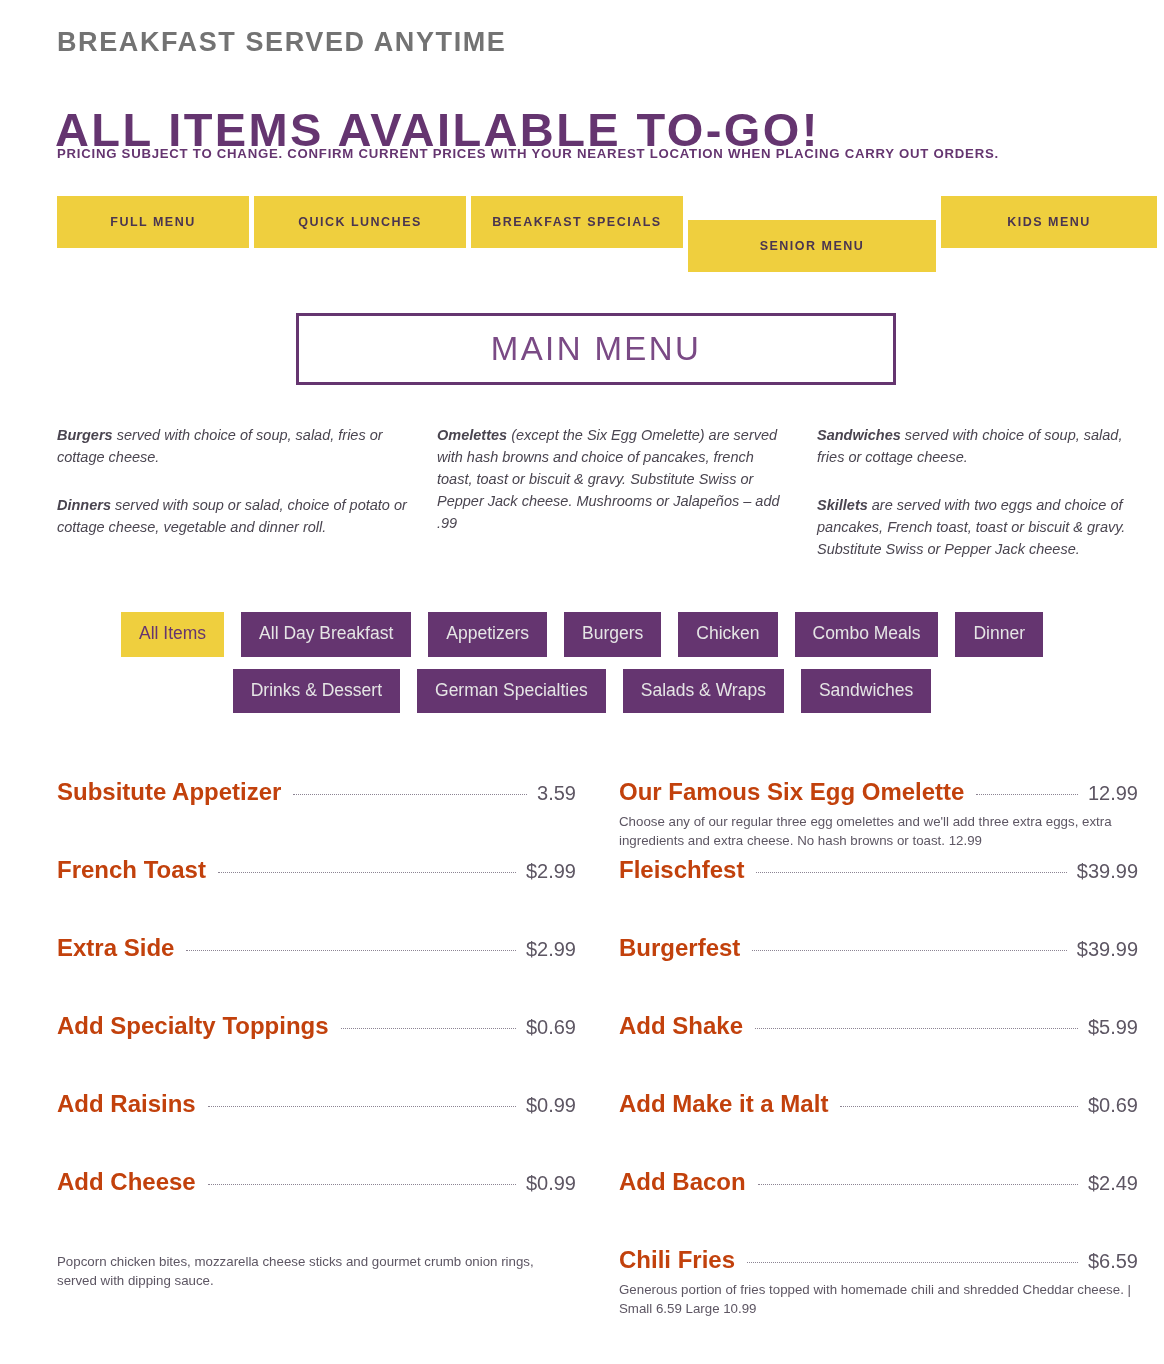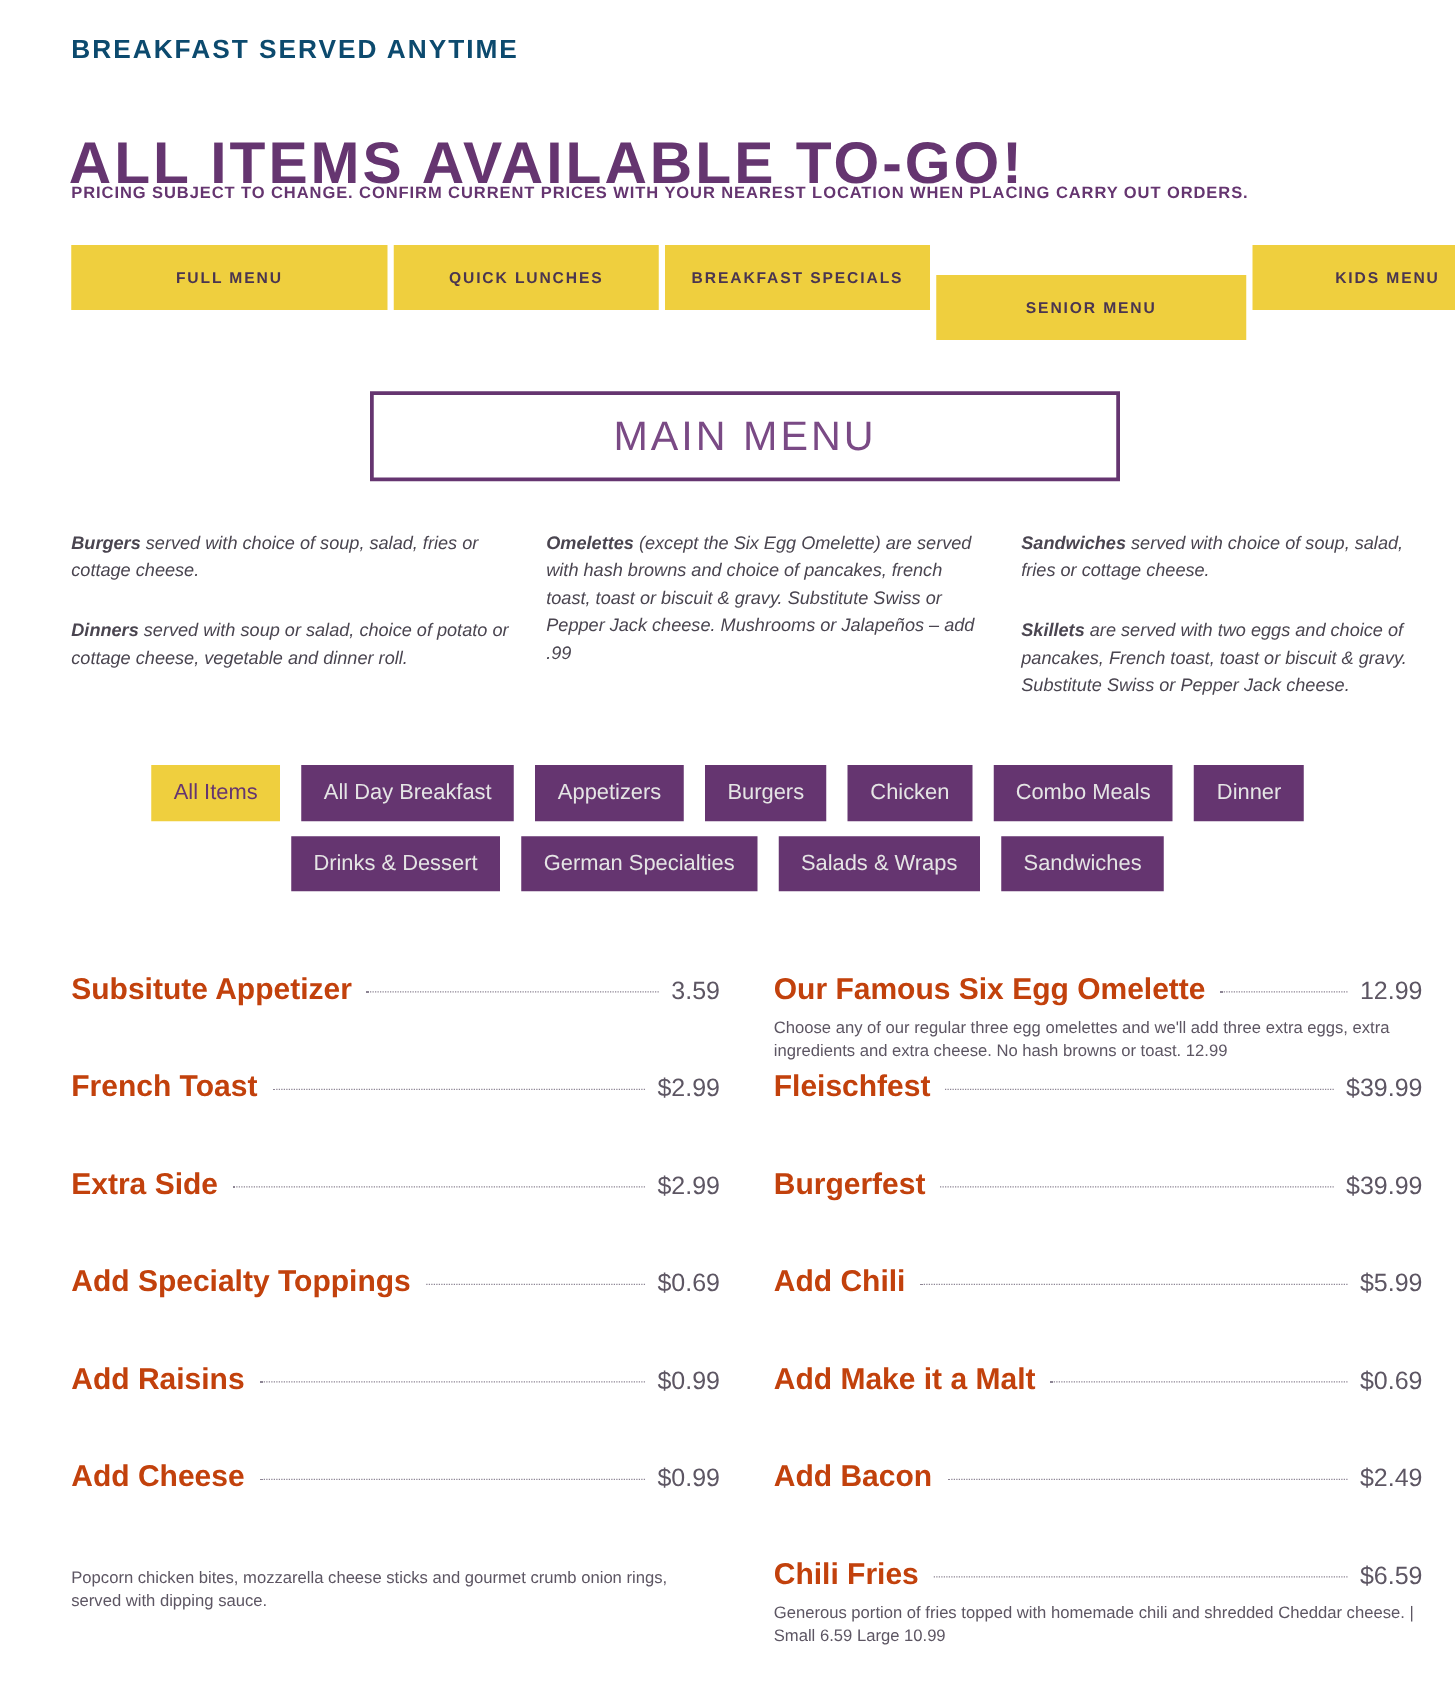--- a/index.html
+++ b/index.html
@@ -21,24 +21,24 @@
     width: 1164px;
     padding: 0;
     position: relative;
   }
 
   
   .eyebrow {
     position: absolute;
     left: 57px;
     top: 29px;
-    font-size: 21px;
+    font-size: 27px;
     font-weight: bold;
     letter-spacing: 1.6px;
-    color: #0c4a6e;
+    color: #737373;
     text-transform: uppercase;
     line-height: 1;
     white-space: nowrap;
   }
   .headline {
     position: absolute;
     left: 55px;
     top: 74px;
     font-size: 47px;
     font-weight: bold;
@@ -78,21 +78,21 @@
     justify-content: center;
     font-size: 12.5px;
     font-weight: bold;
     letter-spacing: 1.5px;
     text-transform: uppercase;
     cursor: pointer;
     user-select: none;
     padding: 0 6px;
     white-space: nowrap;
   }
-  .tab:nth-child(1) { width: 253px; }
+  .tab:nth-child(1) { width: 192px; }
   .tab:nth-child(2) { width: 212px; }
   .tab:nth-child(3) { width: 212px; }
   .tab:nth-child(4) { width: 248px; margin-top: 24px; }
   .tab:nth-child(5) { width: 216px; }
 
   
   .title-box {
     position: absolute;
     left: 296px;
     top: 313px;
@@ -309,21 +309,21 @@
       </div>
       <div class="item">
         <div class="item-head">
           <span class="item-name">Add Specialty Toppings</span>
           <span class="leader"></span>
           <span class="item-price">$0.69</span>
         </div>
       </div>
       <div class="item">
         <div class="item-head">
-          <span class="item-name">Add Chili</span>
+          <span class="item-name">Add Shake</span>
           <span class="leader"></span>
           <span class="item-price">$5.99</span>
         </div>
       </div>
       <div class="item">
         <div class="item-head">
           <span class="item-name">Add Raisins</span>
           <span class="leader"></span>
           <span class="item-price">$0.99</span>
         </div>

